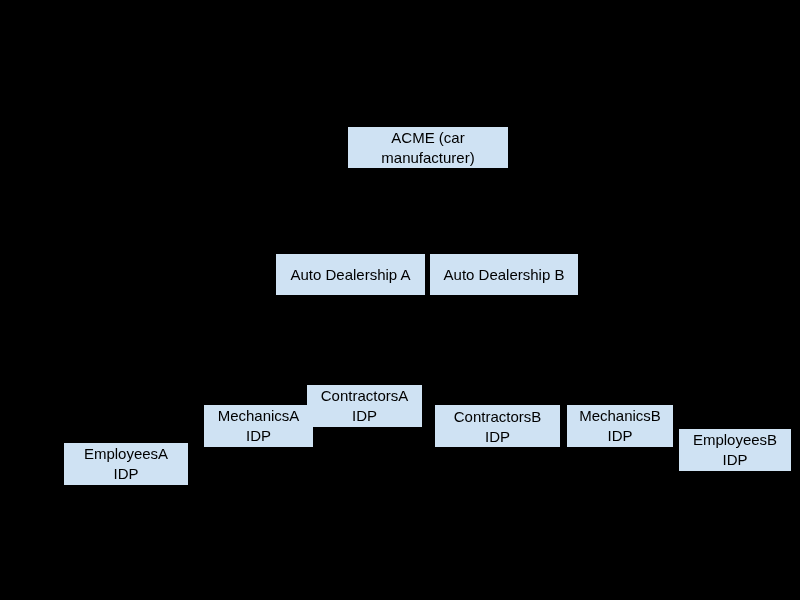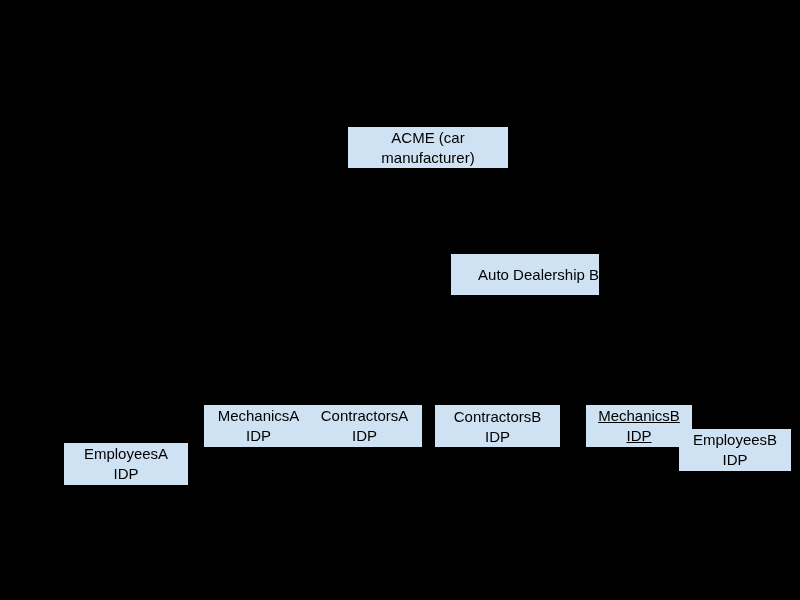--- a/index.html
+++ b/index.html
@@ -29,39 +29,42 @@
     font-size: 15px;
     line-height: 20px;
     box-sizing: border-box;
   }
   .node span { display: block; white-space: nowrap; }
 
   
   .n-acme          { left: 348px; top: 127px; width: 160px; height: 41px; }
   
   .n-dealership-a  { left: 276px; top: 254px; width: 149px; height: 41px; }
-  .n-dealership-b  { left: 451px; top: 254px; width: 148px; height: 41px; align-items: flex-end; }
+  .n-dealership-b  { left: 430px; top: 254px; width: 148px; height: 41px; }
   
   .n-employees-a   { left:  64px; top: 405px; width: 124px; height: 42px; margin-top: 38px; }
   .n-mechanics-a   { left: 192px; top: 405px; width: 109px; height: 42px; margin-left: 12px; }
-  .n-contractors-a { left: 307px; top: 405px; width: 115px; height: 42px; }
+  .n-contractors-a { left: 307px; top: 385px; width: 115px; height: 42px; }
   .n-contractors-b { left: 435px; top: 405px; width: 125px; height: 42px; justify-content: flex-end; }
-  .n-mechanics-b   { left: 586px; top: 405px; width: 106px; height: 42px; text-decoration: underline; }
+  .n-mechanics-b   { left: 567px; top: 405px; width: 106px; height: 42px; }
   .n-employees-b   { left: 679px; top: 405px; width: 112px; height: 42px; margin-top: 24px; }
 </style>
 </head>
 <body>
 
 <div class="canvas">
 
   <div class="node n-acme">
     <span>ACME (car</span>
     <span>manufacturer)</span>
   </div>
 
+  <div class="node n-dealership-a">
+    <span>Auto Dealership A</span>
+  </div>
 
   <div class="node n-dealership-b">
     <span>Auto Dealership B</span>
   </div>
 
   <div class="node n-employees-a">
     <span>EmployeesA</span>
     <span>IDP</span>
   </div>
 

